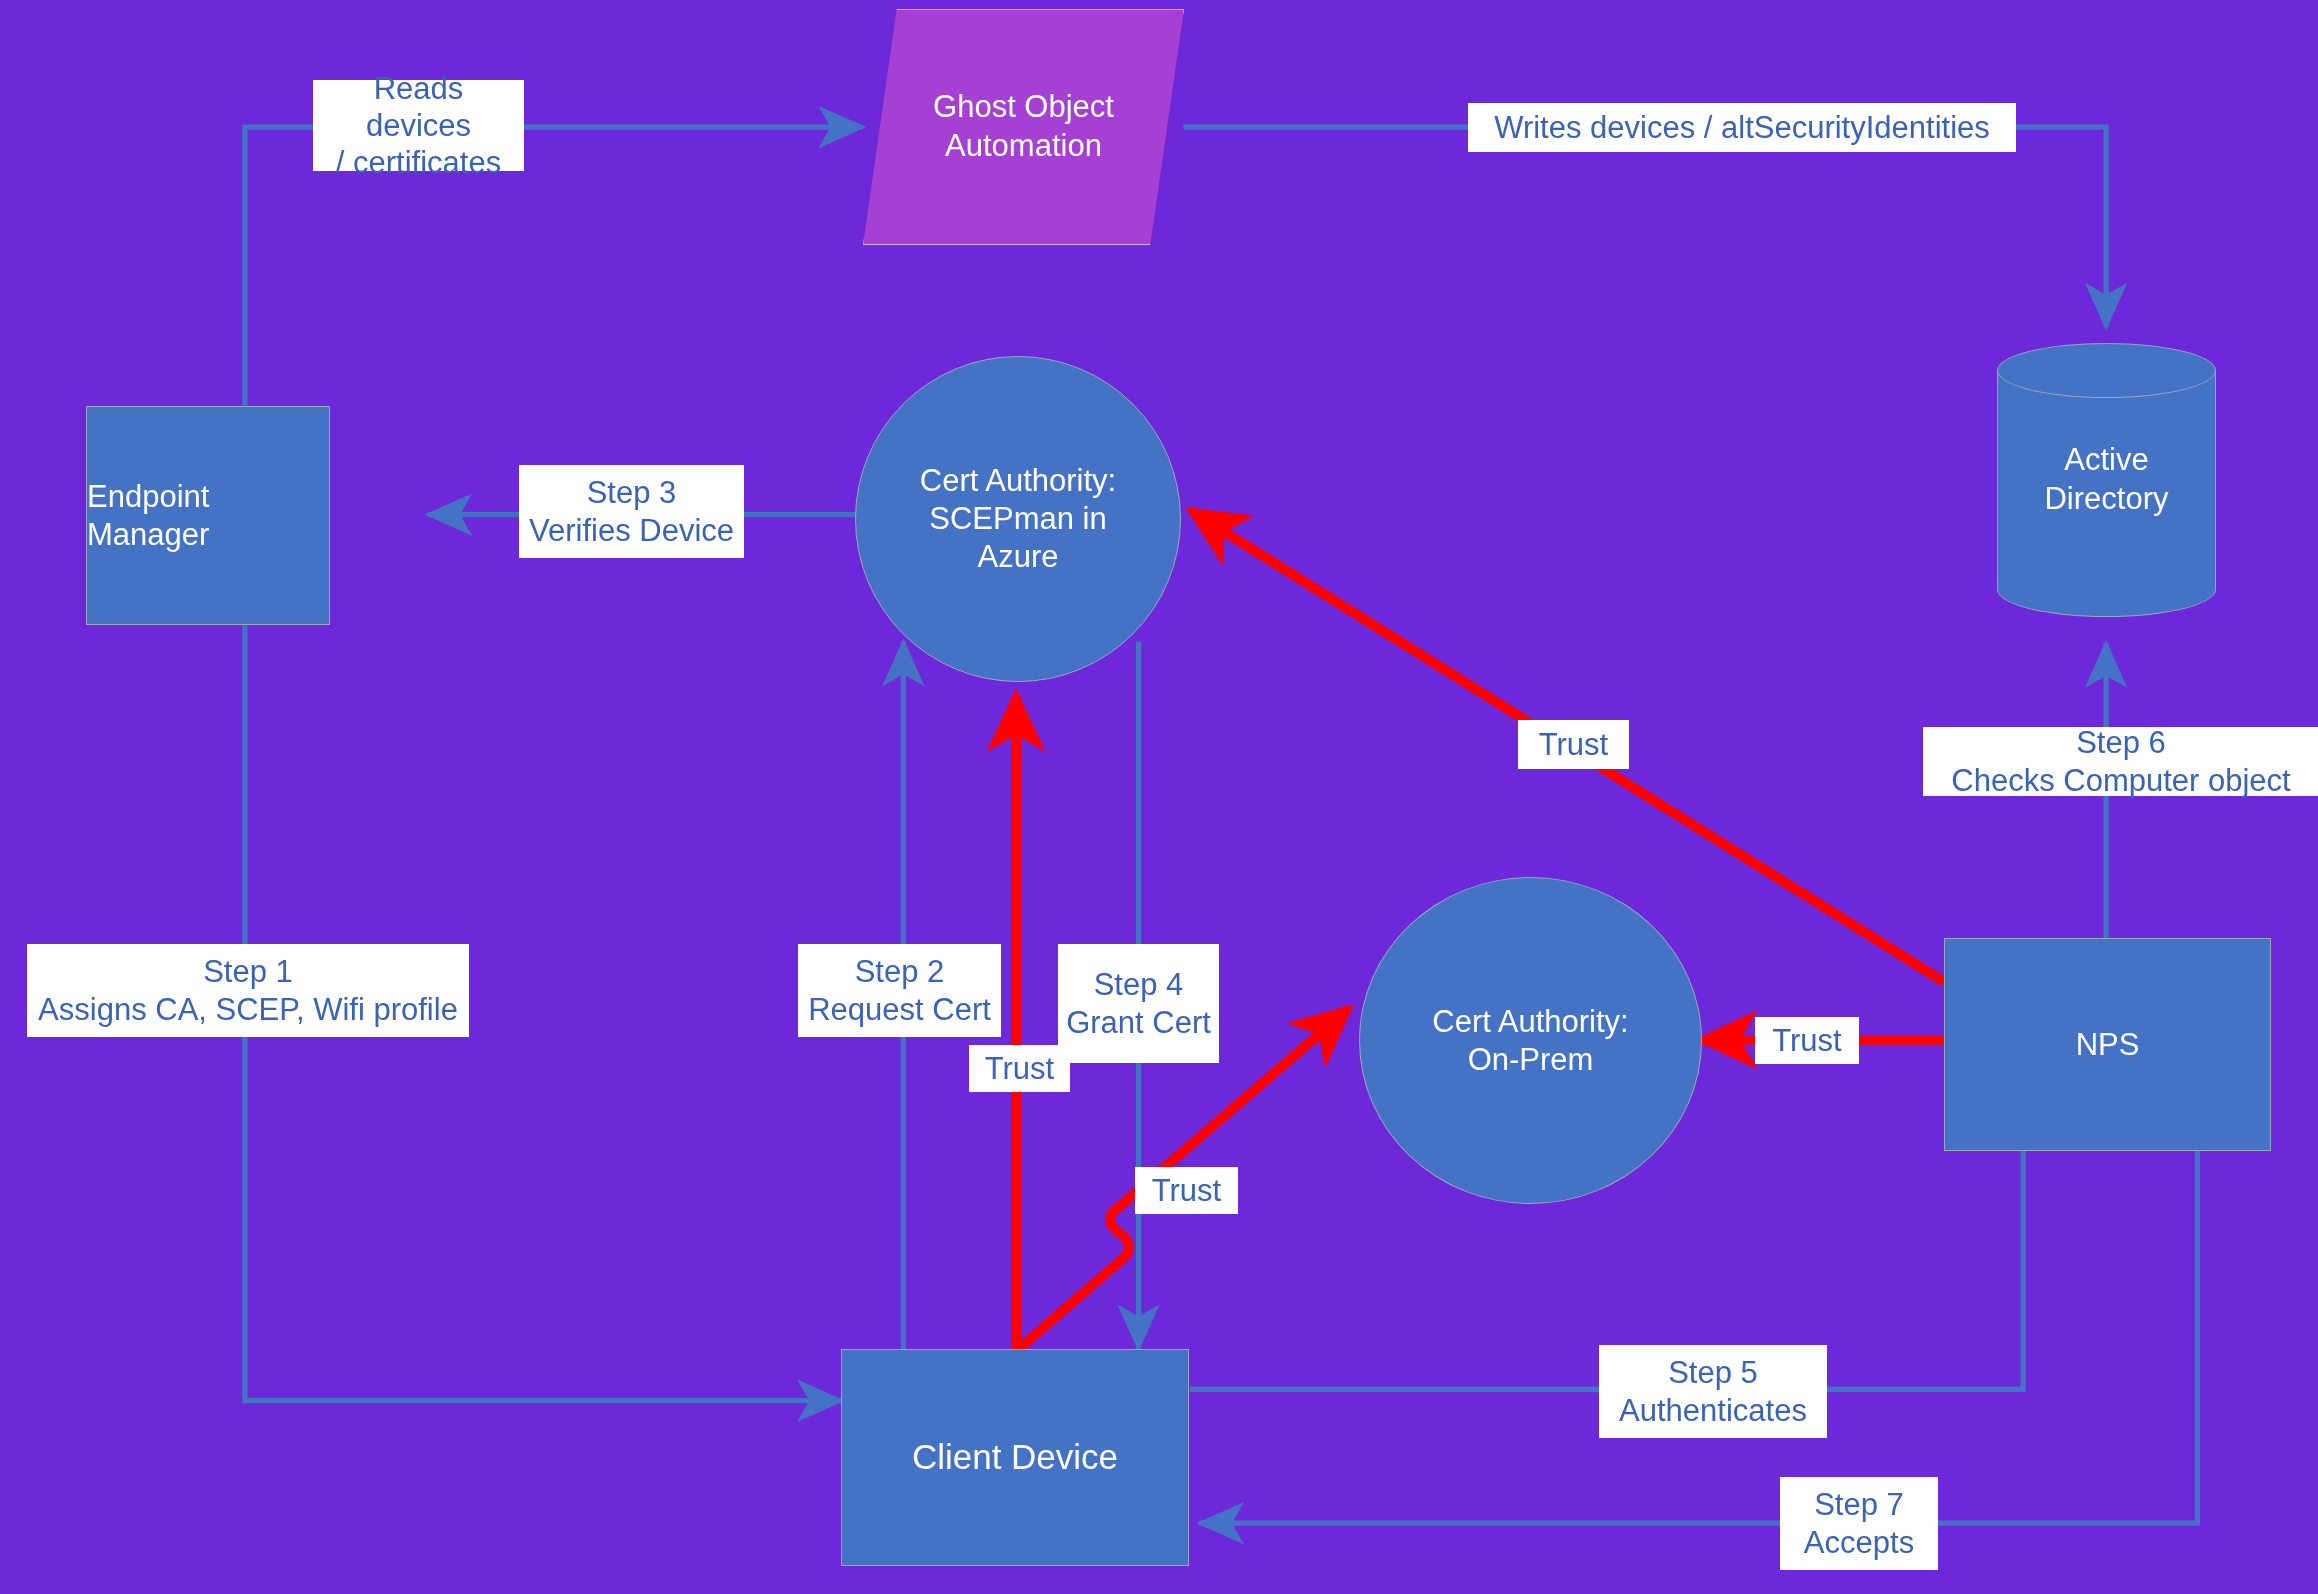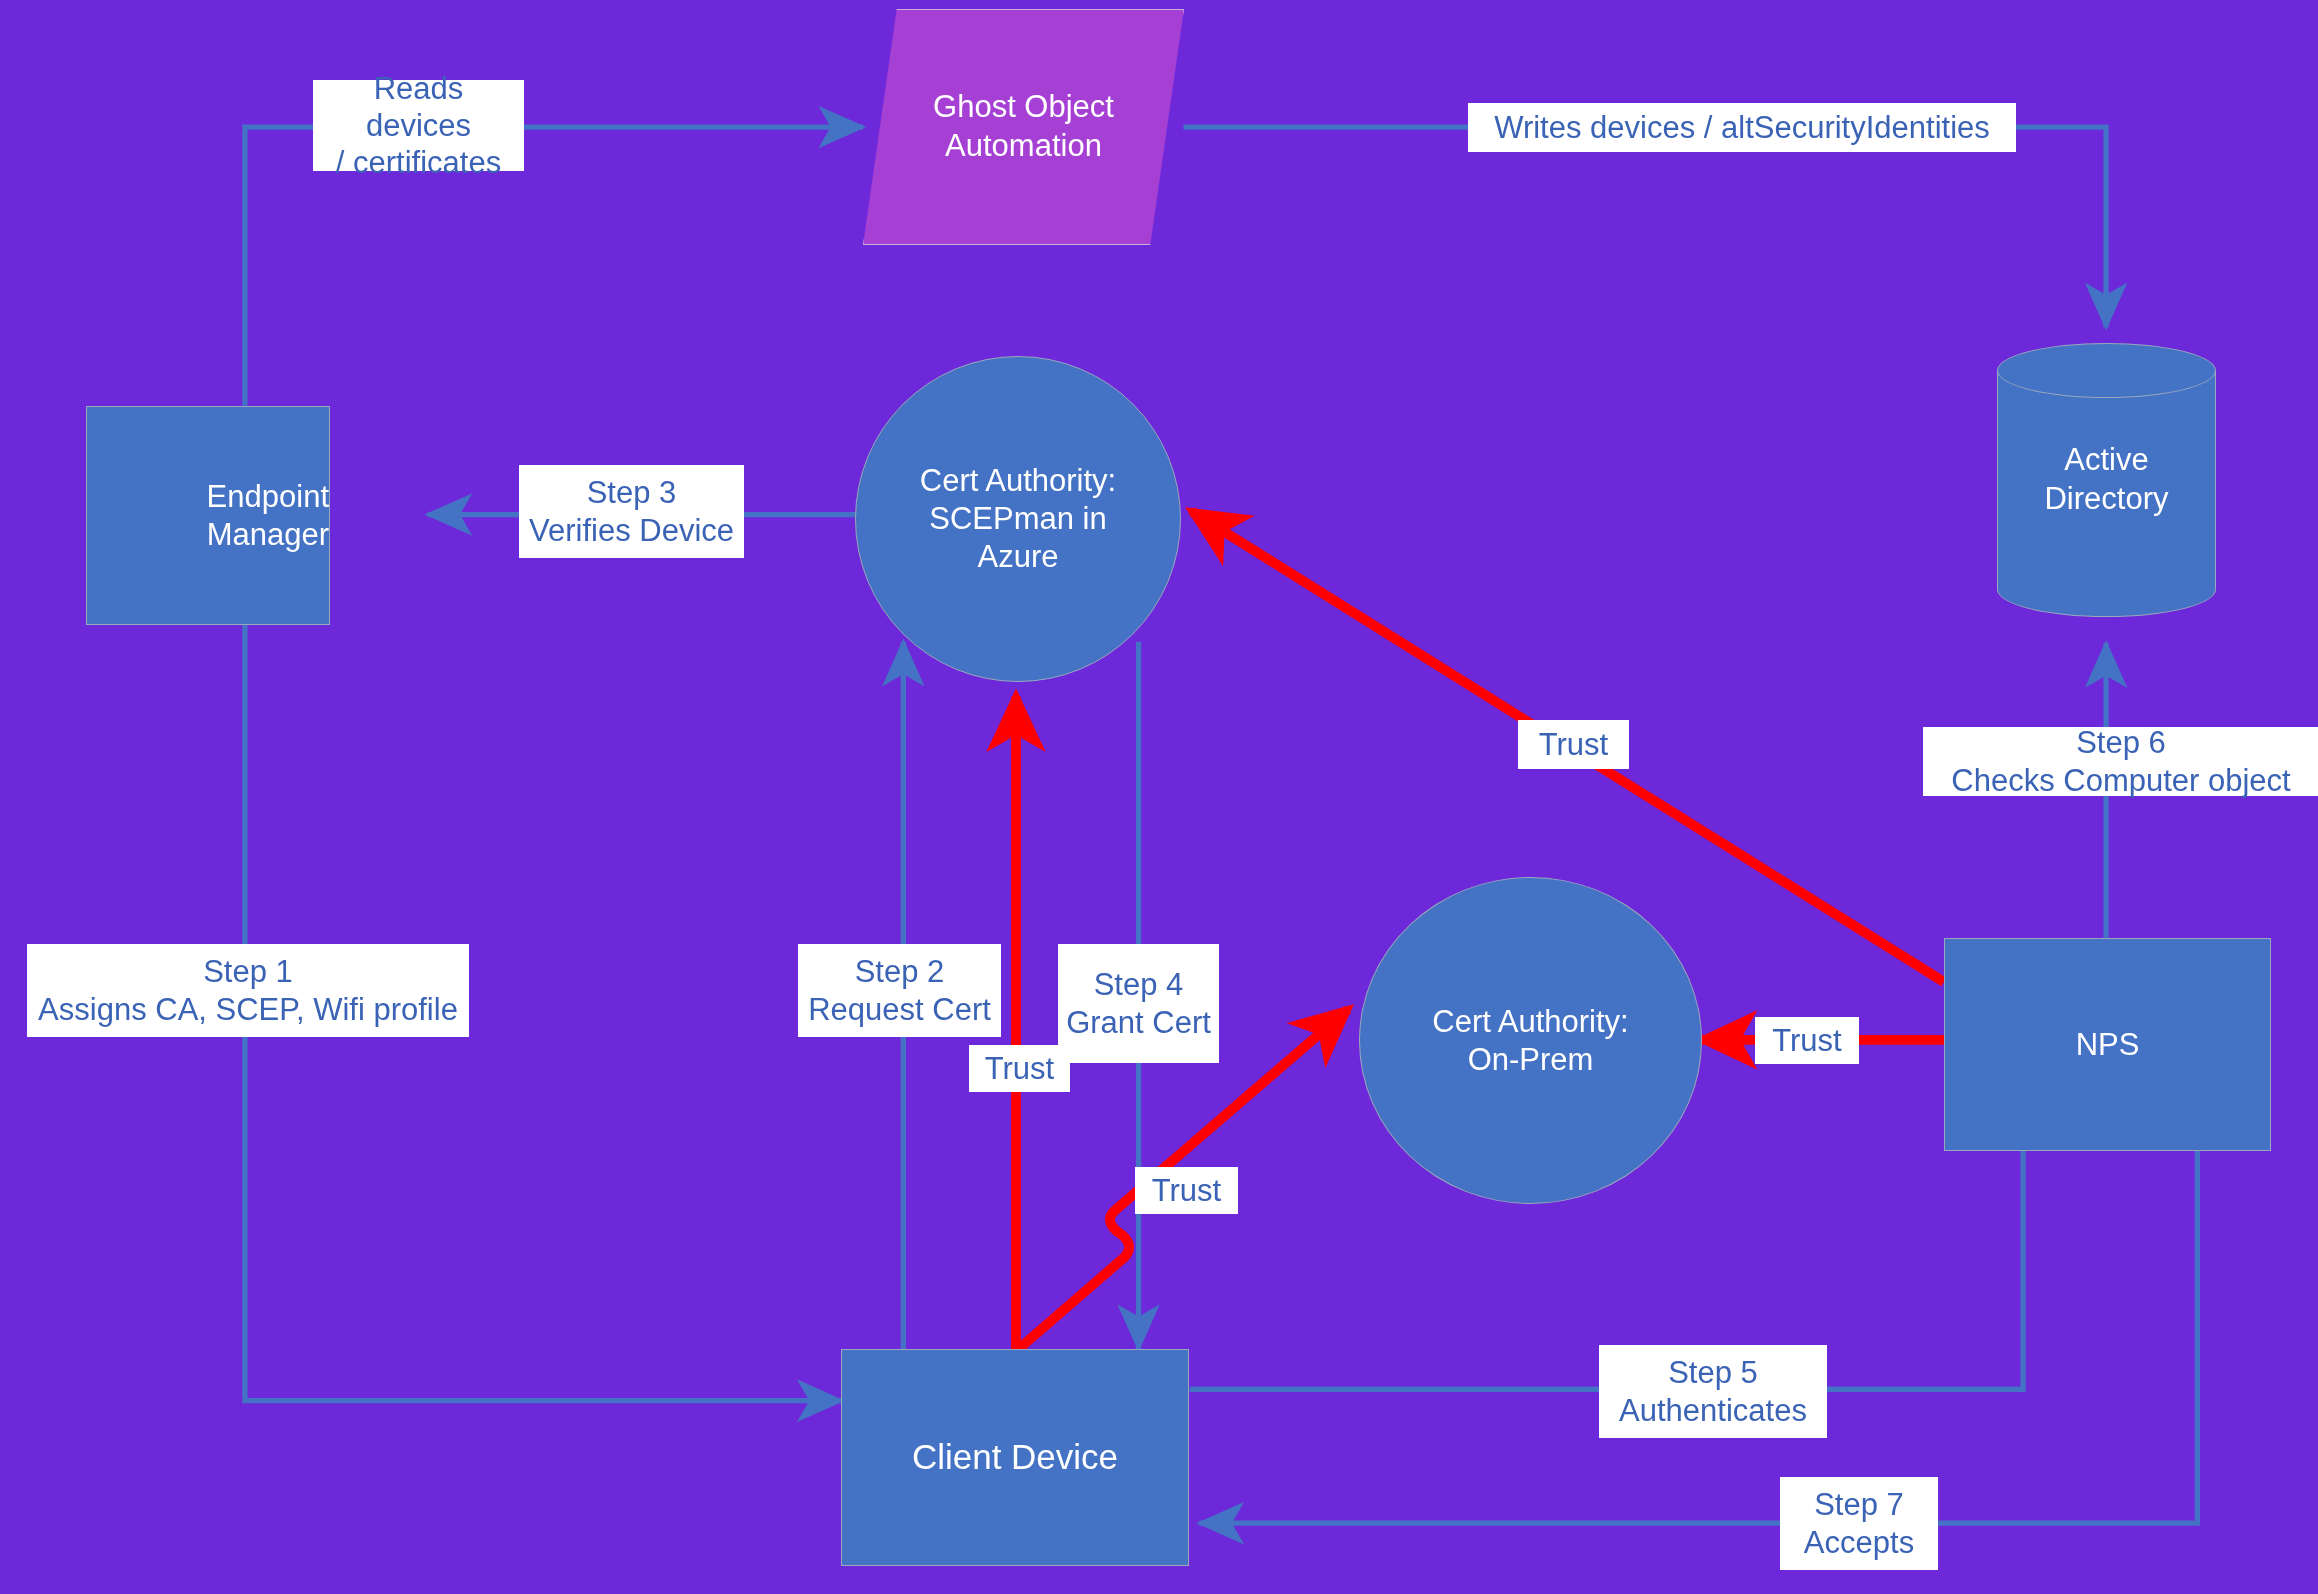--- a/index.html
+++ b/index.html
@@ -4,21 +4,21 @@
 <style>
   html,body{margin:0;padding:0;background:#000;}
   #stage{
     position:relative;
     width:2319px;height:1594px;
     background:#6d28d9;
     overflow:hidden;
     font-family:"Liberation Sans", sans-serif;
   }
   #svg-layer{position:absolute;left:0;top:0;width:2319px;height:1594px;}
-  .node{position:absolute;display:flex;align-items:center;justify-content:center;text-align:right;color:#ffffff;line-height:1.22;}
+  .node{position:absolute;display:flex;align-items:center;justify-content:center;text-align:left;color:#ffffff;line-height:1.22;}
   .node span{display:block;}
   .box{background:#4472C4;border:1.5px solid #9aa7bd;box-sizing:border-box;}
   .circle{background:#4472C4;border:1.5px solid #9aa7bd;border-radius:50%;box-sizing:border-box;}
   .label{
     position:absolute;background:#ffffff;color:#3A62B5;
     display:flex;align-items:center;justify-content:center;text-align:center;
     line-height:1.20;white-space:pre-line;padding:1.5px 4.6px;box-sizing:border-box;
   }
   .cyl{position:absolute;}
   .cyl .cyl-body{position:absolute;left:0;right:0;top:27.4px;bottom:27.4px;background:#4472C4;border-left:1.5px solid #9aa7bd;border-right:1.5px solid #9aa7bd;box-sizing:border-box;}

